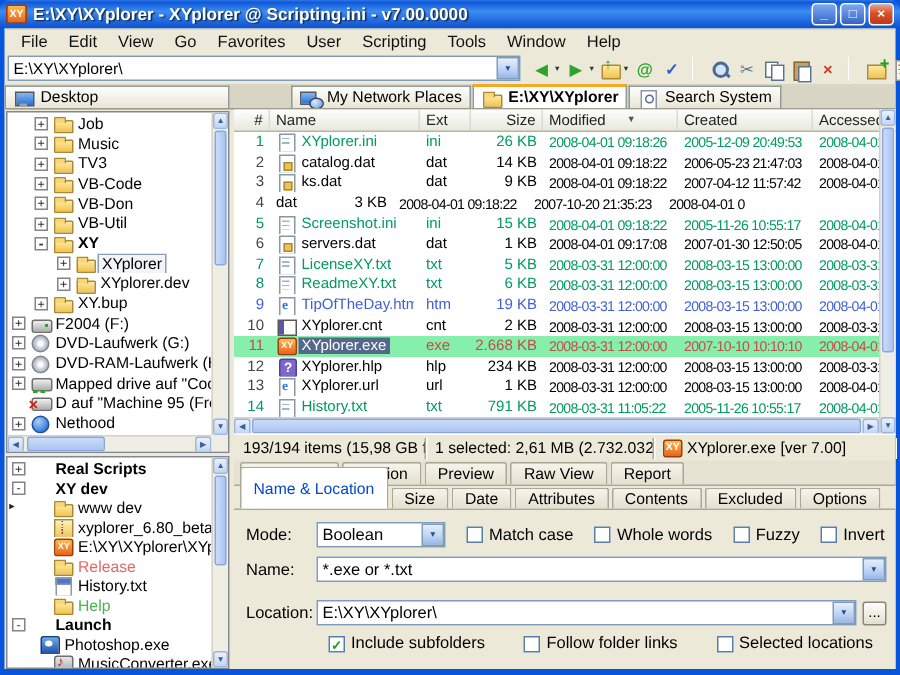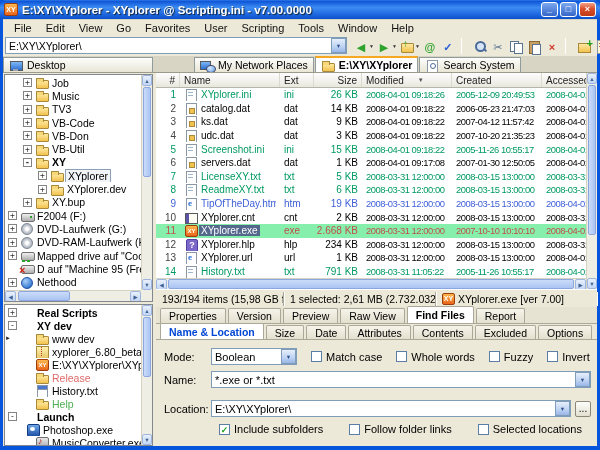--- a/index.html
+++ b/index.html
@@ -148,21 +148,21 @@
   .scell.s3{flex:1;border-right:none;}
   .s3 .appicon{width:13px;height:12px;line-height:10px;margin-right:3px;}
   
   .infotabs{height:17px;flex:none;display:flex;align-items:flex-end;background:#E6E3D2;border-bottom:1px solid #ACA899;padding-left:4px;}
   .itab{height:15px;padding:0 8px;font-size:10.5px;display:flex;align-items:center;border:1px solid #ACA899;border-bottom:none;border-radius:2px 2px 0 0;background:linear-gradient(#F6F4EA,#E3E0CF);margin-right:2px;white-space:nowrap;}
   .itab.active{background:#fff;font-weight:bold;height:17px;}
   
   .findpanel{flex:1;min-height:0;background:#ECE9D8;display:flex;flex-direction:column;font-size:11px;}
   .subtabs{height:16px;flex:none;display:flex;align-items:flex-end;padding-left:4px;border-bottom:1px solid #ACA899;background:#ECE9D8;}
   .stab{height:14px;padding:0 8px;display:flex;align-items:center;font-size:10.5px;border:1px solid #ACA899;border-bottom:none;border-radius:2px 2px 0 0;background:linear-gradient(#F6F4EA,#E3E0CF);margin-right:2px;white-space:nowrap;}
-  .stab.active{background:#fff;color:#0046D5;font-weight:bold;height:16px;}
+  .stab.active{background:#fff;color:#0046D5;font-weight:normal;height:28px;}
   .findbody{flex:1;padding:8px 6px 4px 8px;display:flex;flex-direction:column;gap:6px;}
   .formrow{display:flex;align-items:center;}
   .flabel{width:47px;flex:none;}
   .field{height:17px;background:#fff;border:1px solid #7F9DB9;display:flex;align-items:center;flex:1;}
   .field .ftext{flex:1;padding:0 3px;white-space:nowrap;overflow:hidden;}
   .modefield{flex:none;width:86px;}
   .cbgroup{display:flex;flex:1;}
   .cbgroup .cb{margin-left:14px;}
   .cb{display:flex;align-items:center;white-space:nowrap;}
   .cbox{width:11px;height:11px;background:#fff;border:1px solid #5A7EA5;margin-right:4px;flex:none;font-size:9px;font-weight:bold;color:#1BA11B;text-align:center;line-height:10px;}
@@ -509,24 +509,20 @@
                 <span class="fname">ks.dat</span>
               </span>
               <span class="c c-ext">dat</span>
               <span class="c c-size">9 KB</span>
               <span class="c c-mod">2008-04-01 09:18:22</span>
               <span class="c c-cre">2007-04-12 11:57:42</span>
               <span class="c c-acc">2008-04-01 0</span>
             </div>
             <div class="frow">
               <span class="c c-num">4</span>
-              <span class="c c-name">
-                <span class="ticn i-dat"></span>
-                <span class="fname">udc.dat</span>
-              </span>
               <span class="c c-ext">dat</span>
               <span class="c c-size">3 KB</span>
               <span class="c c-mod">2008-04-01 09:18:22</span>
               <span class="c c-cre">2007-10-20 21:35:23</span>
               <span class="c c-acc">2008-04-01 0</span>
             </div>
             <div class="frow g">
               <span class="c c-num">5</span>
               <span class="c c-name">
                 <span class="ticn i-ini"></span>
@@ -676,23 +672,20 @@
               <span>Properties</span>
             </span>
             <span class="itab">
               <span>Version</span>
             </span>
             <span class="itab">
               <span>Preview</span>
             </span>
             <span class="itab">
               <span>Raw View</span>
-            </span>
-            <span class="itab active">
-              <span>Find Files</span>
             </span>
             <span class="itab">
               <span>Report</span>
             </span>
           </div>
 
         <div class="findpanel">
           <div class="subtabs">
 
           <span class="stab active">

